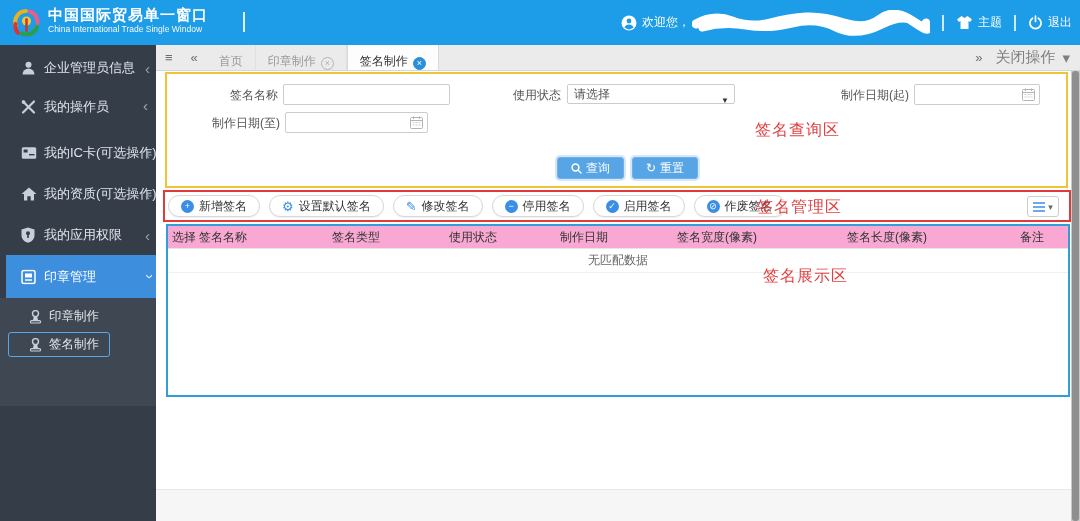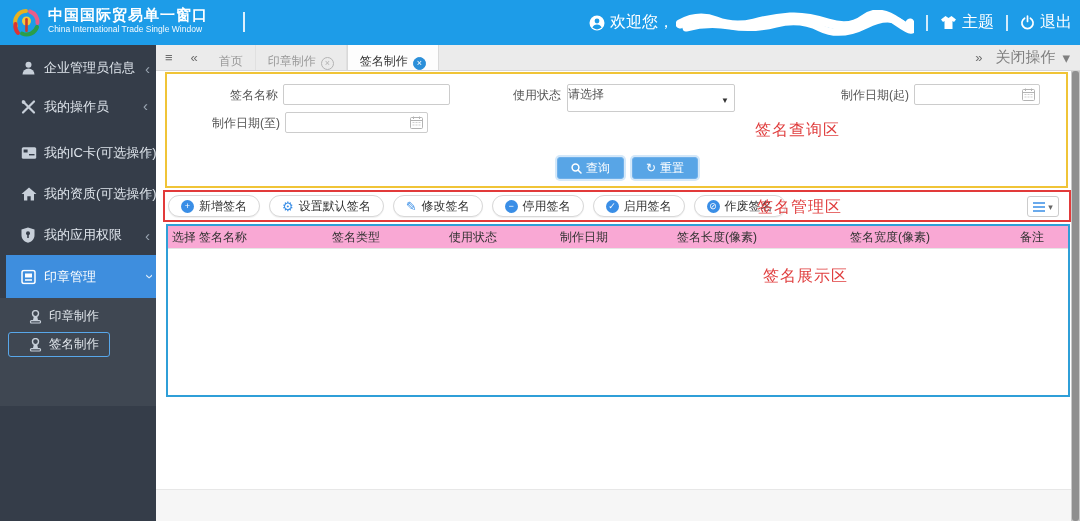--- a/index.html
+++ b/index.html
@@ -8,21 +8,21 @@
   #app { position:relative; width:1080px; height:521px; background:#f2f2f2; overflow:hidden; }
 
   
   .hdr { position:absolute; left:0; top:0; width:1080px; height:45px; background:#1d9ce8; display:flex; align-items:center; }
   .hdr-logo { position:absolute; left:10px; top:6px; width:33px; height:33px; }
   .hdr-brand { position:absolute; left:48px; top:5px; color:#fff; }
   .hdr-brand .t1 { font-size:15px; font-weight:bold; letter-spacing:1px; line-height:19px; }
   .hdr-brand .t2 { font-size:8.5px; opacity:.95; }
   .hdr-sep { position:absolute; top:12px; width:2px; height:20px; background:rgba(255,255,255,.85); }
   .hdr-title { position:absolute; left:256px; top:13px; color:#fff; font-size:15px; font-weight:bold; letter-spacing:1px; }
-  .hdr-right { position:absolute; right:8px; top:0; height:45px; display:flex; align-items:center; color:#fff; font-size:16px; }
+  .hdr-right { position:absolute; right:8px; top:0; height:45px; display:flex; align-items:center; color:#fff; font-size:12px; }
   .hdr-right .vbar { width:2px; height:16px; background:rgba(255,255,255,.8); margin:0 12px; }
   .welcome-wrap { position:relative; display:flex; align-items:center; }
   .scribble { margin-left:2px; }
   .hdr-ic { margin-right:5px; display:inline-flex; }
   .hdr-item { display:inline-flex; align-items:center; cursor:pointer; }
 
   
   .sidebar { position:absolute; left:0; top:45px; width:156px; height:476px; background:#353d49; }
   .nav-item { position:absolute; left:6px; width:156px; height:40px; display:flex; align-items:center; color:#dfe5ec; font-size:13px; cursor:pointer; }
   .nav-item .nico { position:absolute; left:15px; top:50%; transform:translateY(-50%); display:inline-flex; }
@@ -55,21 +55,21 @@
 
   
   .box-query { position:absolute; left:165px; top:72px; width:903px; height:116px; border:2px solid #f0c437; background:#fff; }
   .box-manage { position:absolute; left:163px; top:190px; width:908px; height:32px; border:2px solid #e23a3a; background:#fff; }
   .box-table { position:absolute; left:166px; top:224px; width:904px; height:173px; border:2px solid #2f9fd8; background:#fff; }
   .annotation { position:absolute; color:#e03e3e; font-size:16px; letter-spacing:1px; white-space:nowrap; }
 
   
   .f-label { position:absolute; font-size:12px; color:#555; text-align:right; line-height:20px; }
   .f-input { position:absolute; height:21px; border:1px solid #ccc; background:#fff; font-size:12px; padding:0 5px; color:#333; border-radius:2px; }
-  .f-select { position:absolute; height:28px; border:1px solid #ccc; background:#fff; font-size:12px; color:#555; border-radius:2px; line-height:19px; padding:0 18px 0 0; cursor:pointer; }
+  .f-select { position:absolute; height:20px; border:1px solid #ccc; background:#fff; font-size:12px; color:#555; border-radius:2px; line-height:19px; padding:0 18px 0 6px; cursor:pointer; }
   .f-select .sel-caret { position:absolute; right:5px; top:6px; font-size:8px; color:#333; }
   .date-ico { position:absolute; top:3px; display:inline-flex; cursor:pointer; }
   .btn-blue { position:absolute; height:22px; display:inline-flex; align-items:center; gap:4px; padding:0 13px; background:#58a5e6; border:1px solid #6fb0ea; box-shadow:0 0 0 2px #d4e8f9; border-radius:3px; color:#fff; font-size:12px; cursor:pointer; }
 
   
   .pillrow { position:absolute; left:168px; top:195px; display:flex; gap:9px; }
   .pill { display:inline-flex; align-items:center; gap:5px; height:22px; padding:0 12px; background:#fff; border:1px solid #d8d8d8; border-radius:12px; font-size:12px; color:#333; cursor:pointer; box-shadow:0 1px 1px rgba(0,0,0,.06); }
   .cico { width:13px; height:13px; border-radius:50%; background:#3a8ee6; color:#fff; font-size:9px; line-height:13px; text-align:center; }
   .gico { color:#3a8ee6; font-size:13px; line-height:13px; }
   .list-btn { position:absolute; left:1027px; top:196px; width:32px; height:21px; border:1px solid #ccc; border-radius:3px; background:#fff; display:flex; align-items:center; justify-content:center; gap:3px; cursor:pointer; }
@@ -348,23 +348,26 @@
     <span class="caret">▾</span>
   </div>
 
   <div class="box-table"></div>
   <div class="thead">
     <div class="th" style="width:27px;">选择</div>
     <div class="th" style="width:115px;">签名名称</div>
     <div class="th" style="width:117px;margin-left:18px;">签名类型</div>
     <div class="th" style="width:111px;">使用状态</div>
     <div class="th" style="width:117px;">制作日期</div>
+    <div class="th" style="width:170px;">签名宽度(像素)</div>
     <div class="th" style="width:173px;">签名长度(像素)</div>
-    <div class="th" style="width:170px;">签名宽度(像素)</div>
     <div class="th" style="flex:1;">备注</div>
+  </div>
+  <div class="empty-row">
+    <span>无匹配数据</span>
   </div>
   <div class="annotation" style="left:763px; top:266px;">签名展示区</div>
 
   <div class="vscroll">
     <div class="thumb"></div>
   </div>
 
 </div>
 
 </body></html>

